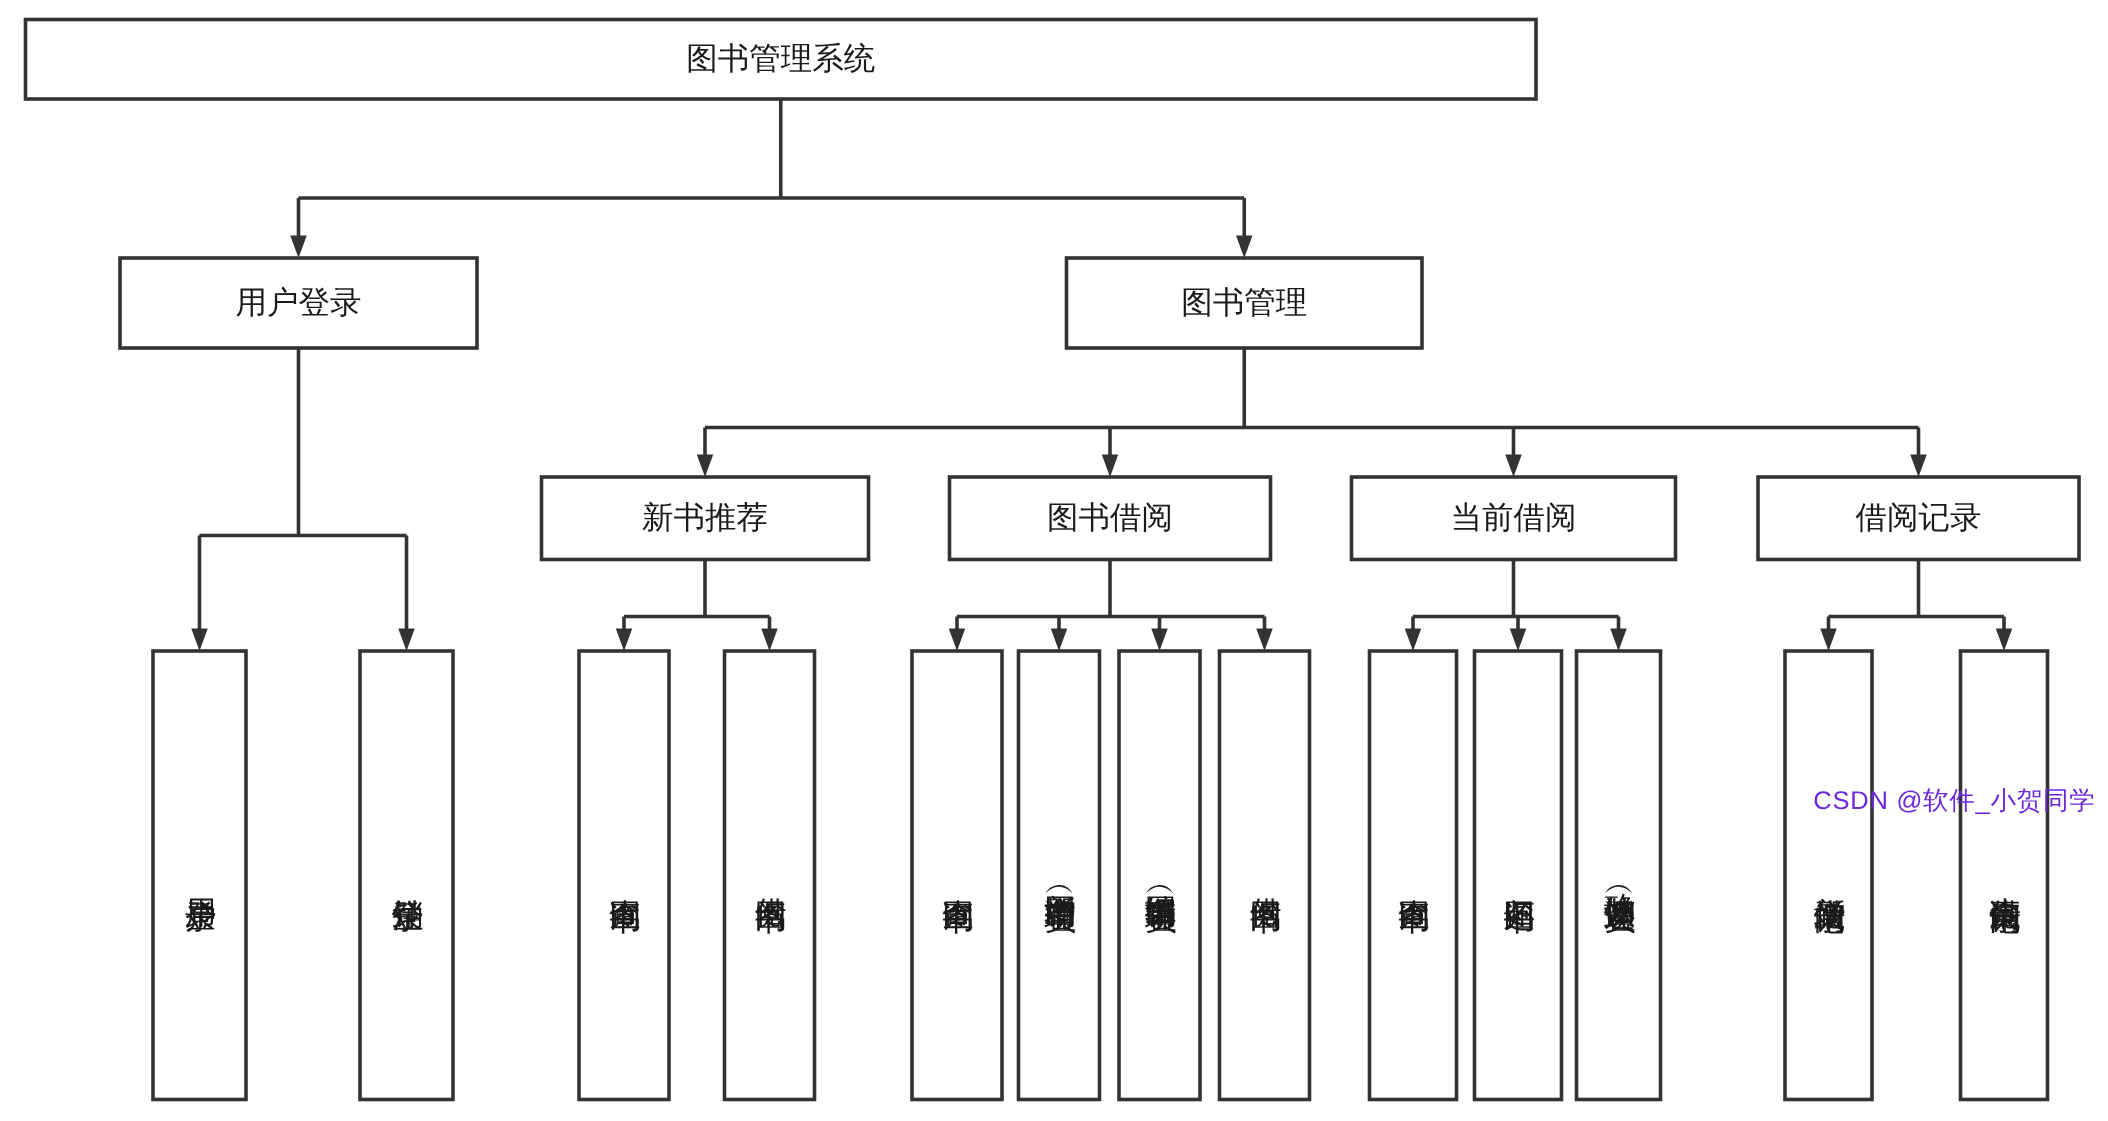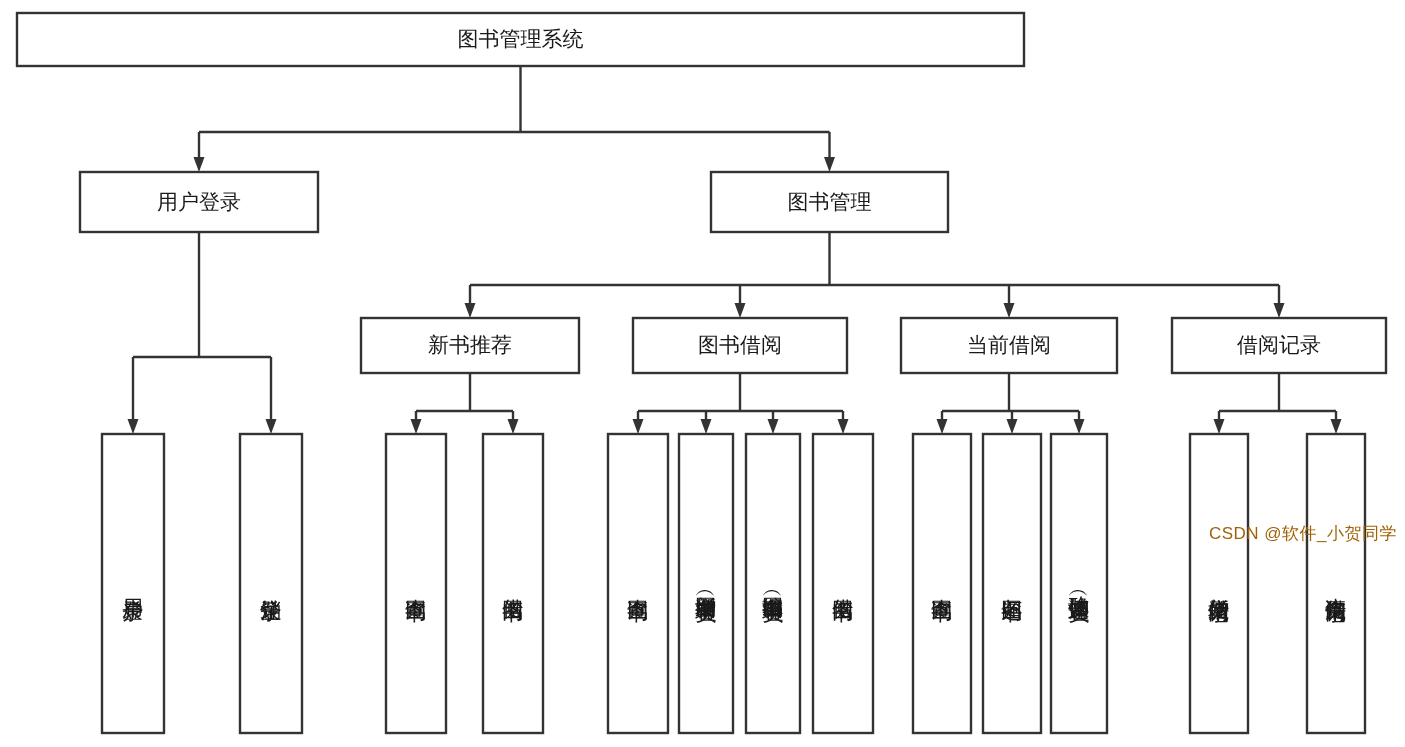--- a/index.html
+++ b/index.html
@@ -64,21 +64,21 @@
     white-space: normal;
     box-sizing: border-box;
     pointer-events: none;
   }
   .watermark {
     position: absolute;
     right: 8px;
     bottom: 6px;
     font-family: "Liberation Sans", "DejaVu Sans", sans-serif;
     font-size: 17px;
-    color: #a16207;
+    color: #6d28d9;
     white-space: nowrap;
     letter-spacing: 0.5px;
   }
 </style>
 </head>
 <body>
 
 <div id="diagram-root">
   <svg id="flowchart" viewBox="0 0 1405 747">
     <g id="edges-layer">

